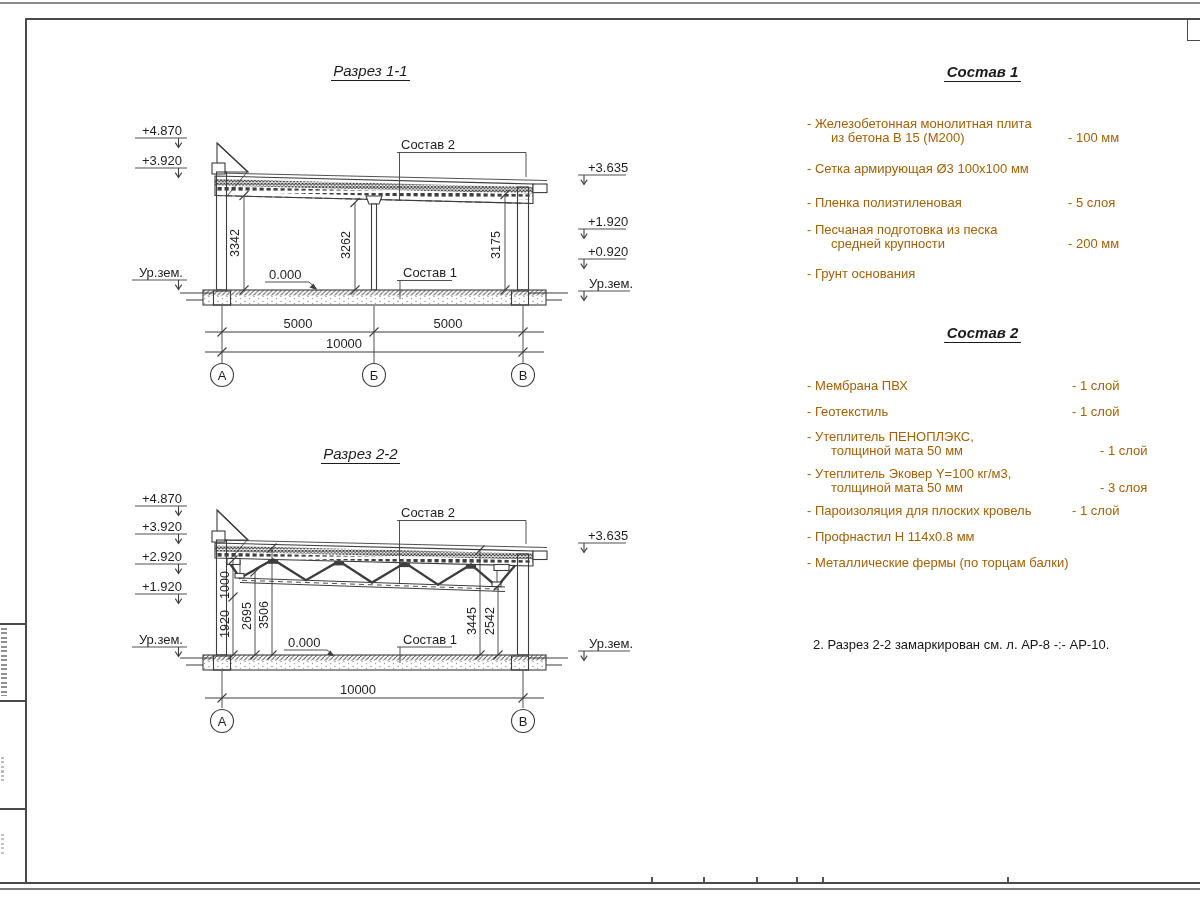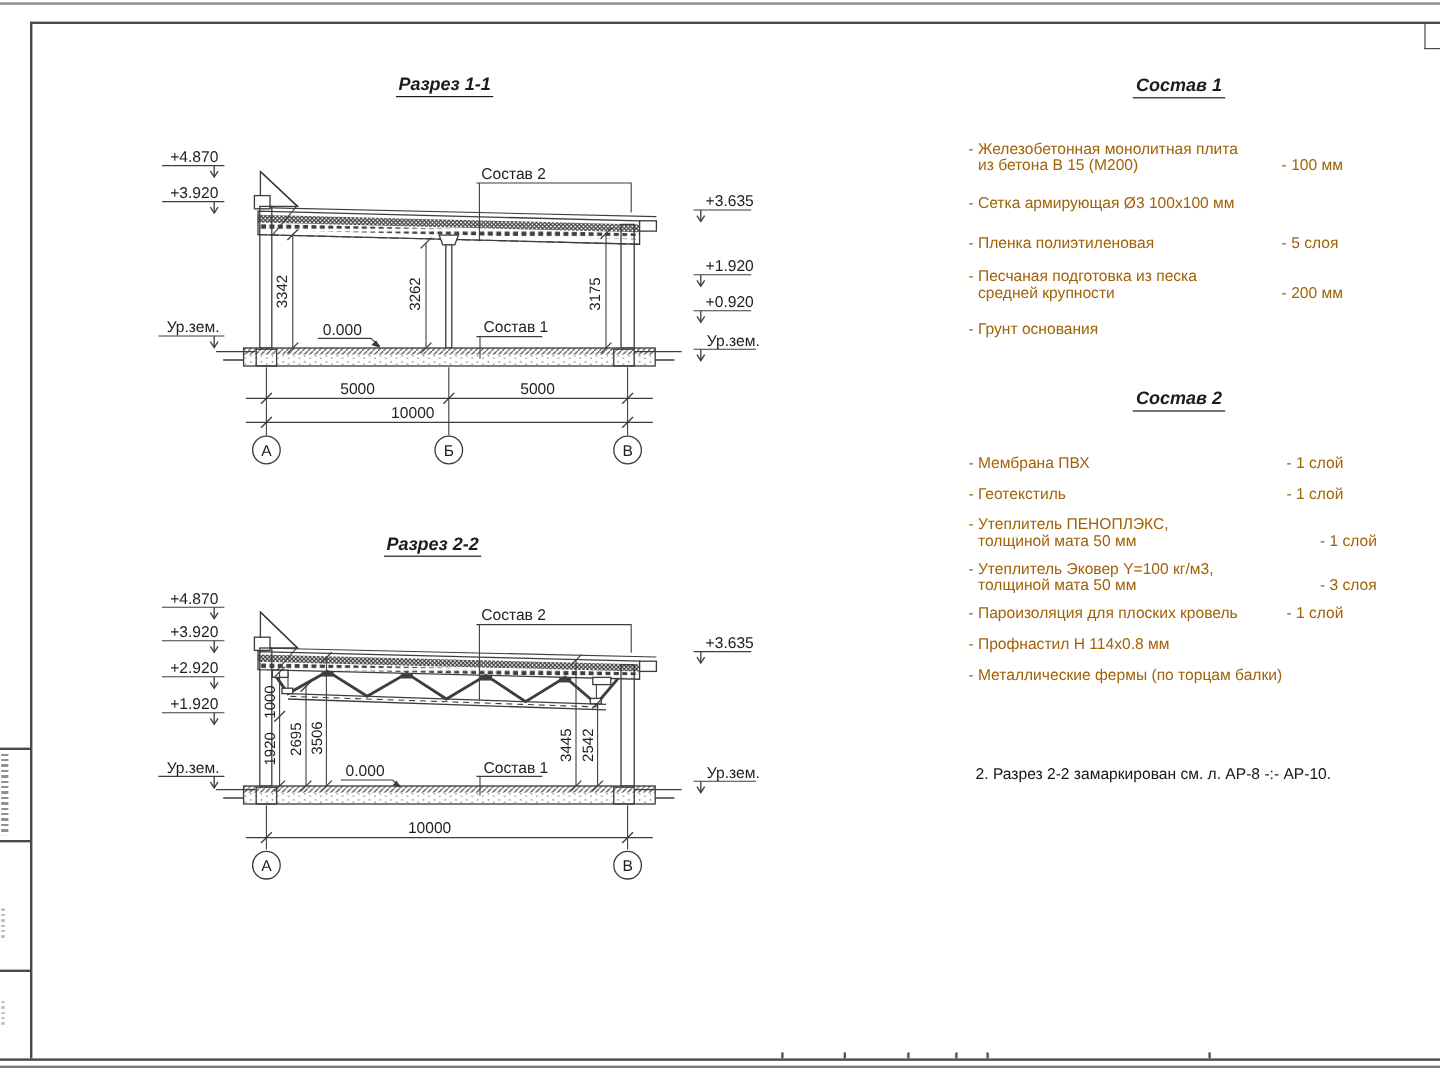--- a/index.html
+++ b/index.html
@@ -10,27 +10,27 @@
   .page-top-edge{left:0;top:2px;width:1200px;height:2px;background:#8a8a8a;}
   .frame-top{left:26px;top:18px;width:1174px;height:1.5px;background:#4a4a4a;}
   .frame-left{left:25px;top:18px;width:1.5px;height:864px;background:#4a4a4a;}
   .tr-box{left:1187px;top:19px;width:13px;height:21px;border-left:1.5px solid #4a4a4a;border-bottom:1.5px solid #4a4a4a;}
   .lm-div{left:0;width:26px;height:1.5px;background:#4a4a4a;}
   .lm-smudge{left:1px;width:6px;background:repeating-linear-gradient(180deg,#6a6a6a 0 2px,transparent 2px 4.5px);opacity:.75;}
   .bt-line1{left:0;top:882px;width:1200px;height:1.5px;background:#4a4a4a;}
   .bt-line2{left:0;top:888px;width:1200px;height:2px;background:#7a7a7a;}
   .tb-stub{top:877px;width:1.5px;height:5px;background:#555;}
   
-  .sec-title{text-align:center;font-size:15px;font-weight:bold;font-style:italic;color:#1c1c1c;}
+  .sec-title{text-align:center;font-size:15px;font-weight:normal;font-style:italic;color:#1c1c1c;}
   .sec-title .u{display:inline-block;border-bottom:1.5px solid #1c1c1c;padding:0 2px 1px 2px;}
   
   .spec-head{text-align:center;font-size:15px;font-weight:bold;font-style:italic;color:#1c1c1c;}
   .spec-head .u{display:inline-block;border-bottom:1.5px solid #1c1c1c;padding:0 3px 1px 3px;}
   .spec-item{left:807px;width:390px;font-size:13px;line-height:14px;color:#a16207;}
-  .spec-item .l2{margin-left:8px;}
+  .spec-item .l2{margin-left:24px;}
   .spec-item .val{position:absolute;left:261px;top:0;white-space:nowrap;}
   .spec-item .val.v2{top:14px;}
   .spec-item .val.wide{left:293px;}
   .s2val{left:265px !important;}
   .notes{left:813px;top:637px;font-size:13px;line-height:15.5px;color:#161616;white-space:nowrap;}
   
   svg text{font-family:"Liberation Sans",sans-serif;fill:#1f1f1f;}
   .ln{stroke:#3d3d3d;stroke-width:1.1;fill:none;}
   .thin{stroke-width:0.9;}
   .thick{stroke-width:2.4;}

